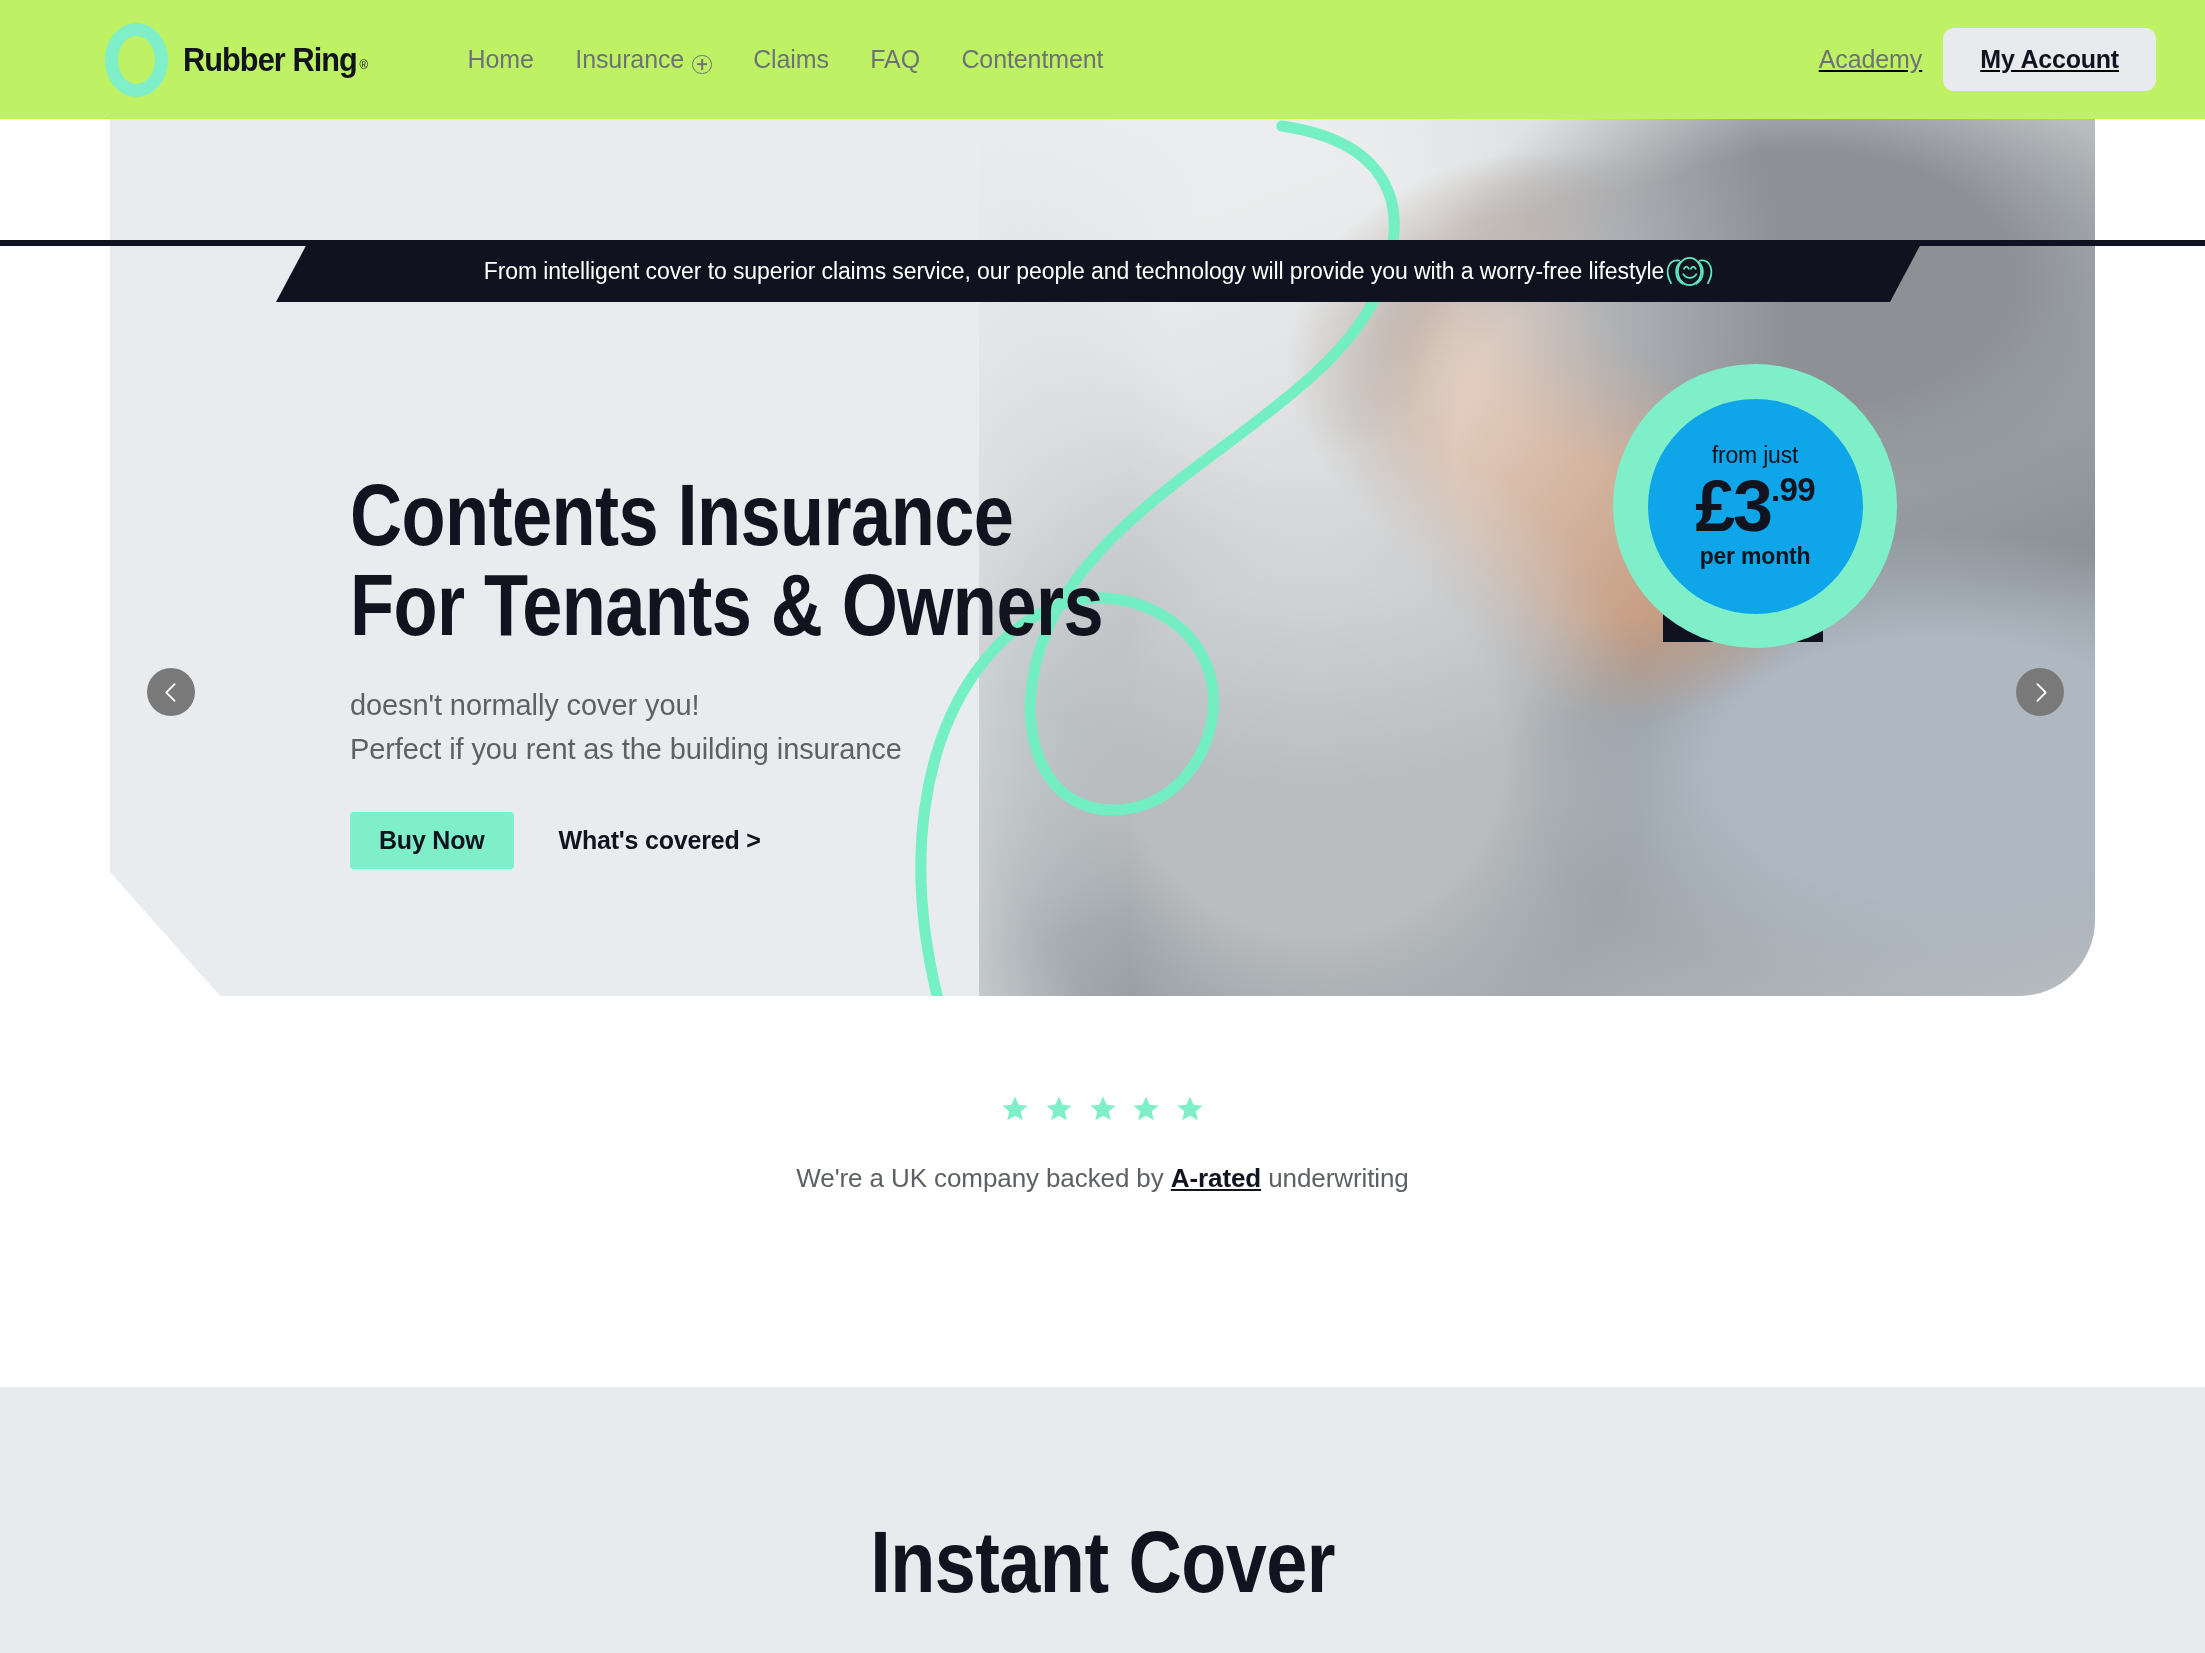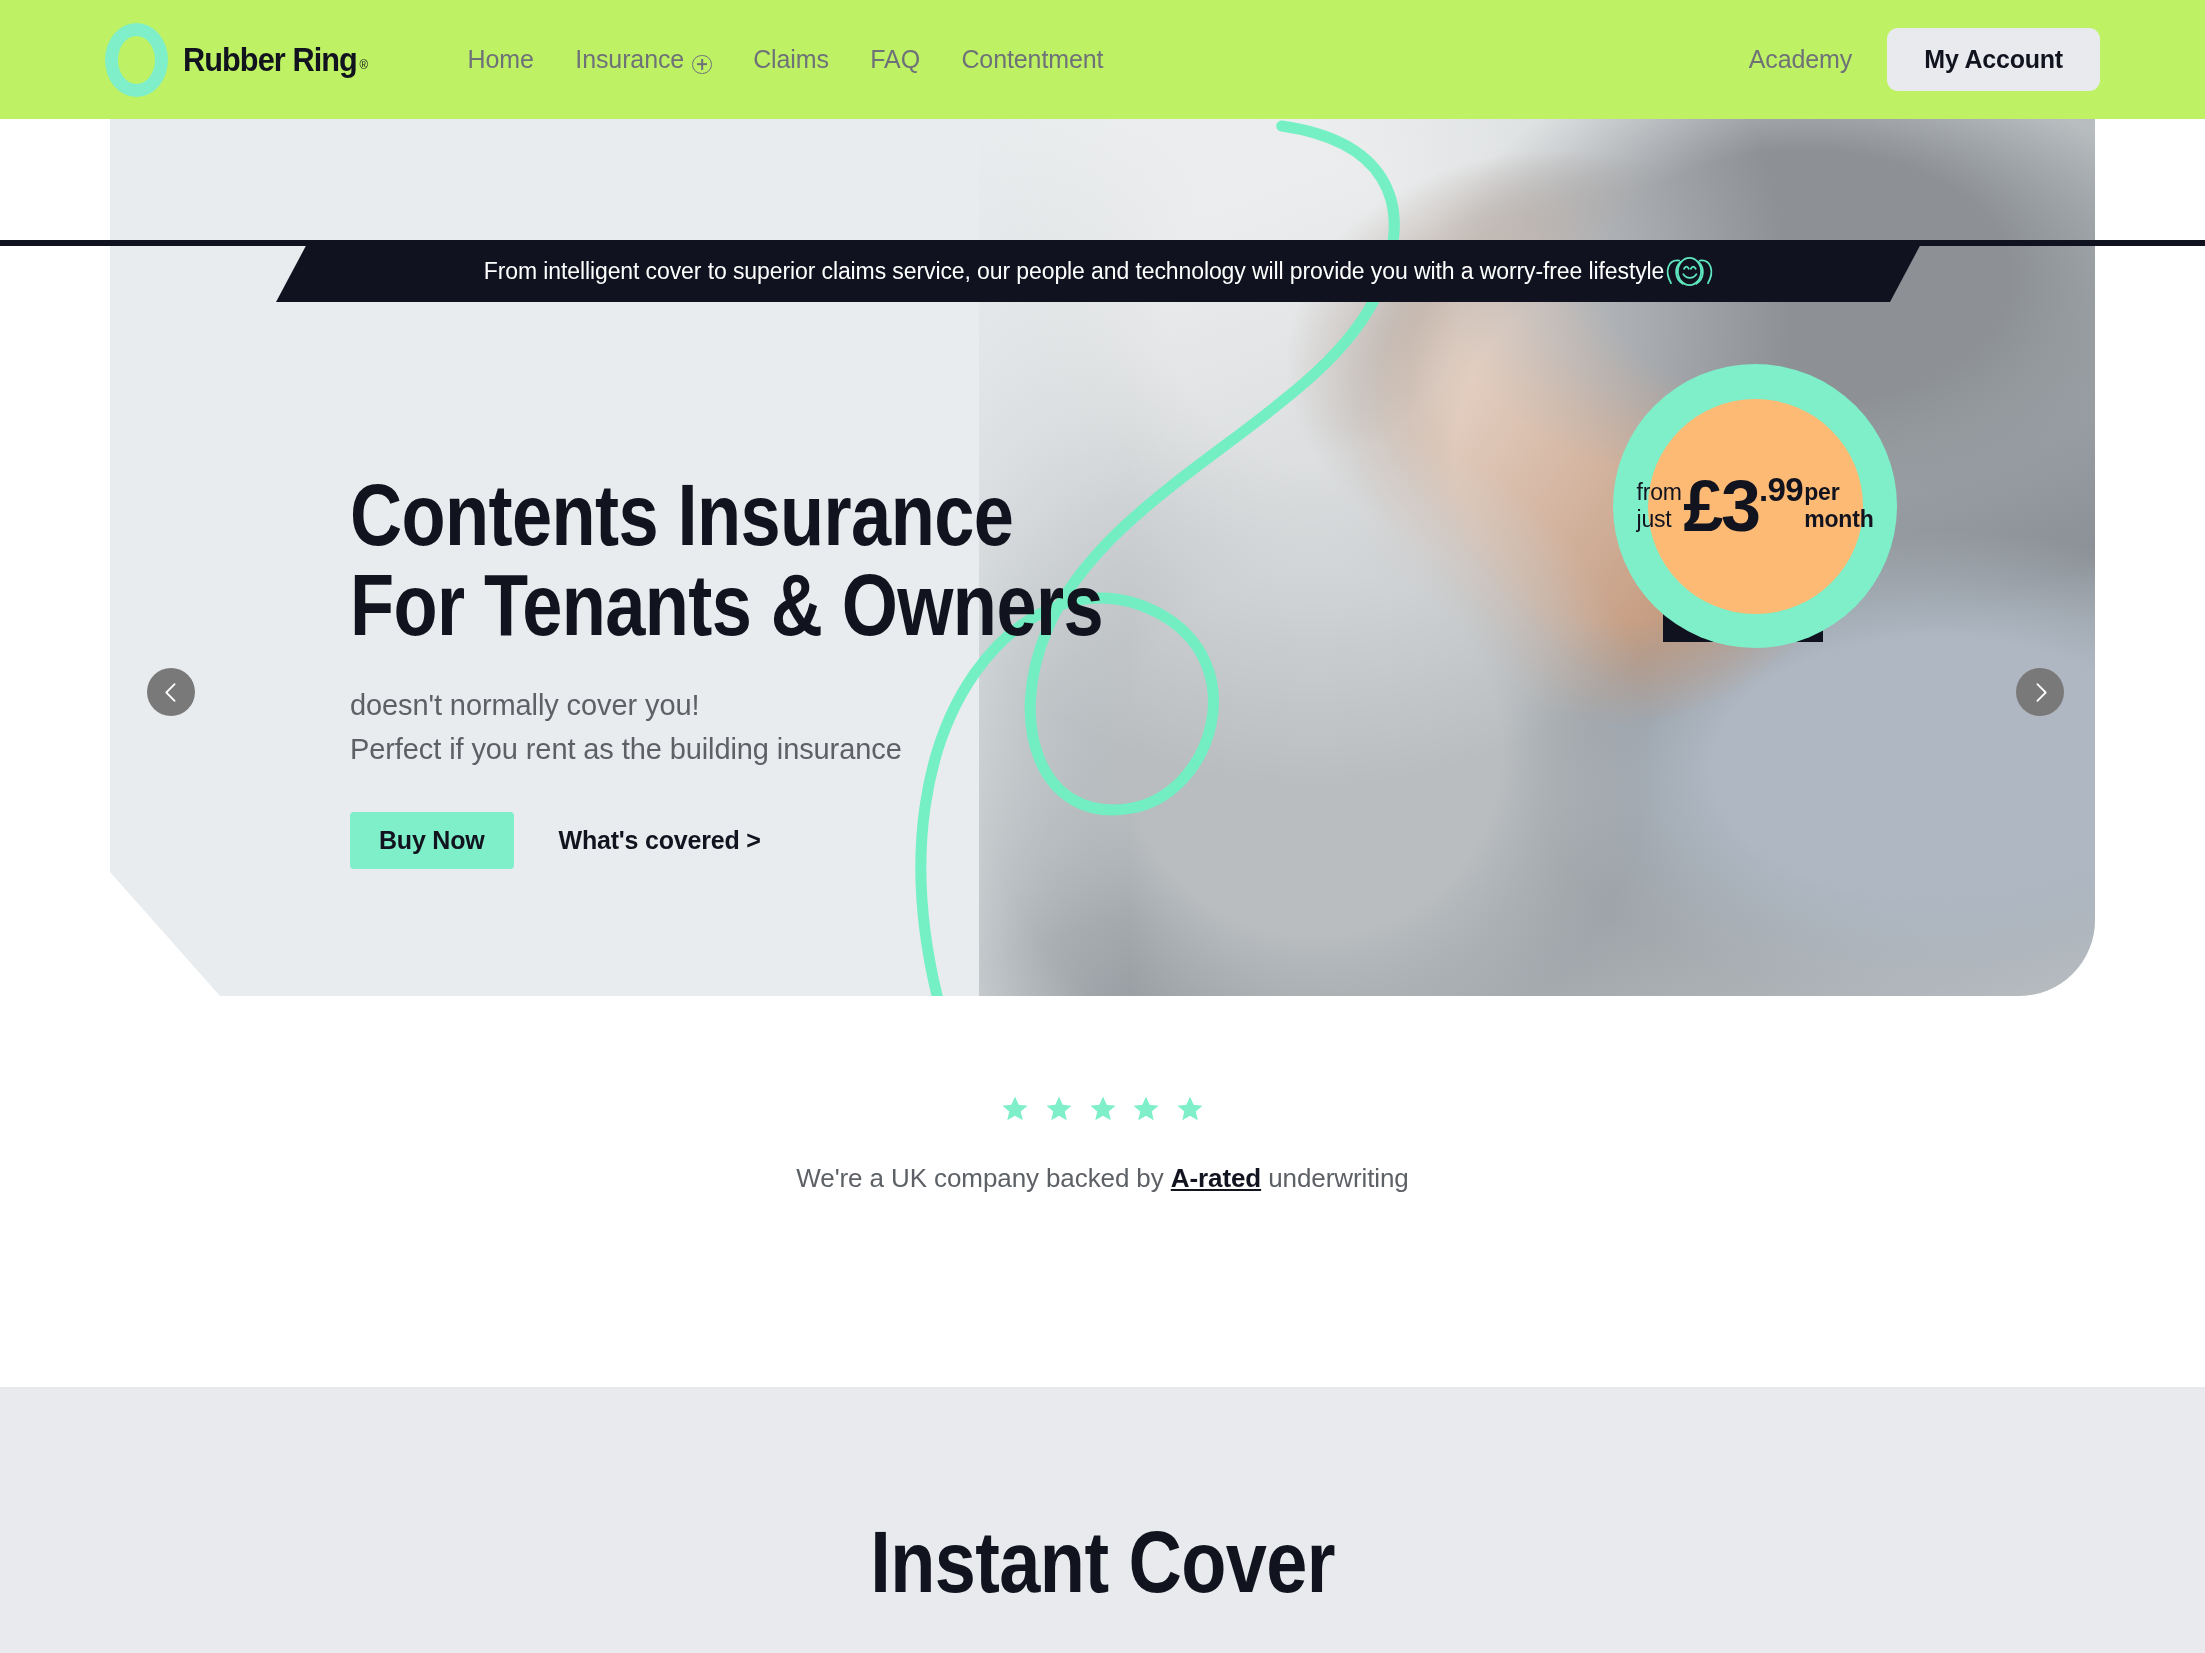--- a/index.html
+++ b/index.html
@@ -60,22 +60,22 @@
     border:1.7px solid #6e7278; border-radius:50%;
     position:relative; flex:none;
   }
   .plus-icon:before,.plus-icon:after{
     content:""; position:absolute; background:#6e7278;
   }
   .plus-icon:before{ left:50%; top:3.4px; bottom:3.4px; width:1.7px; transform:translateX(-50%); }
   .plus-icon:after{ top:50%; left:3.4px; right:3.4px; height:1.7px; transform:translateY(-50%); }
 
   .header-right{
-    margin-left:auto; margin-right:105px;
-    display:flex; align-items:center; gap:35px;
+    margin-left:auto; margin-right:49px;
+    display:flex; align-items:center; gap:21px;text-decoration:underline;
   }
   .academy-link{ font-size:25px; color:#6e7278; cursor:pointer; letter-spacing:-0.1px;}
   .account-btn{
     background:#e9eaee; border:none; border-radius:11px;
     padding:17px 37px; font-size:25px; font-weight:bold;
     color:#11131f; cursor:pointer;
     font-family:"Liberation Sans", sans-serif;
     letter-spacing:-0.2px;
   }
 
@@ -176,22 +176,22 @@
     color:#fff; font-size:16px; font-weight:bold; line-height:1.24;
     text-align:center; letter-spacing:-0.1px;
   }
   .badge-circle{
     position:relative; width:284px; height:284px; border-radius:50%;
     background:#7EEFC8;
     display:flex; align-items:center; justify-content:center;
     z-index:2;
   }
   .badge-inner{
-    width:215px; height:215px; border-radius:50%; background:#fdba74;
-    display:flex; flex-direction:row; align-items:center; justify-content:center;
+    width:215px; height:215px; border-radius:50%; background:#0ea5e9;
+    display:flex; flex-direction:column; align-items:center; justify-content:center;
     gap:1.4px;
   }
   .badge-from{ font-size:23px; color:#11131f; letter-spacing:-0.2px; }
   .badge-price{
     font-size:72px; font-weight:bold; color:#11131f;
     line-height:1; display:flex; align-items:flex-start;
     letter-spacing:-2.1px;
   }
   .badge-price sup{ font-size:33px; line-height:1; margin-top:2.8px; letter-spacing:-0.7px;}
   .badge-per{ font-size:23px; font-weight:bold; color:#11131f; letter-spacing:-0.2px; }

